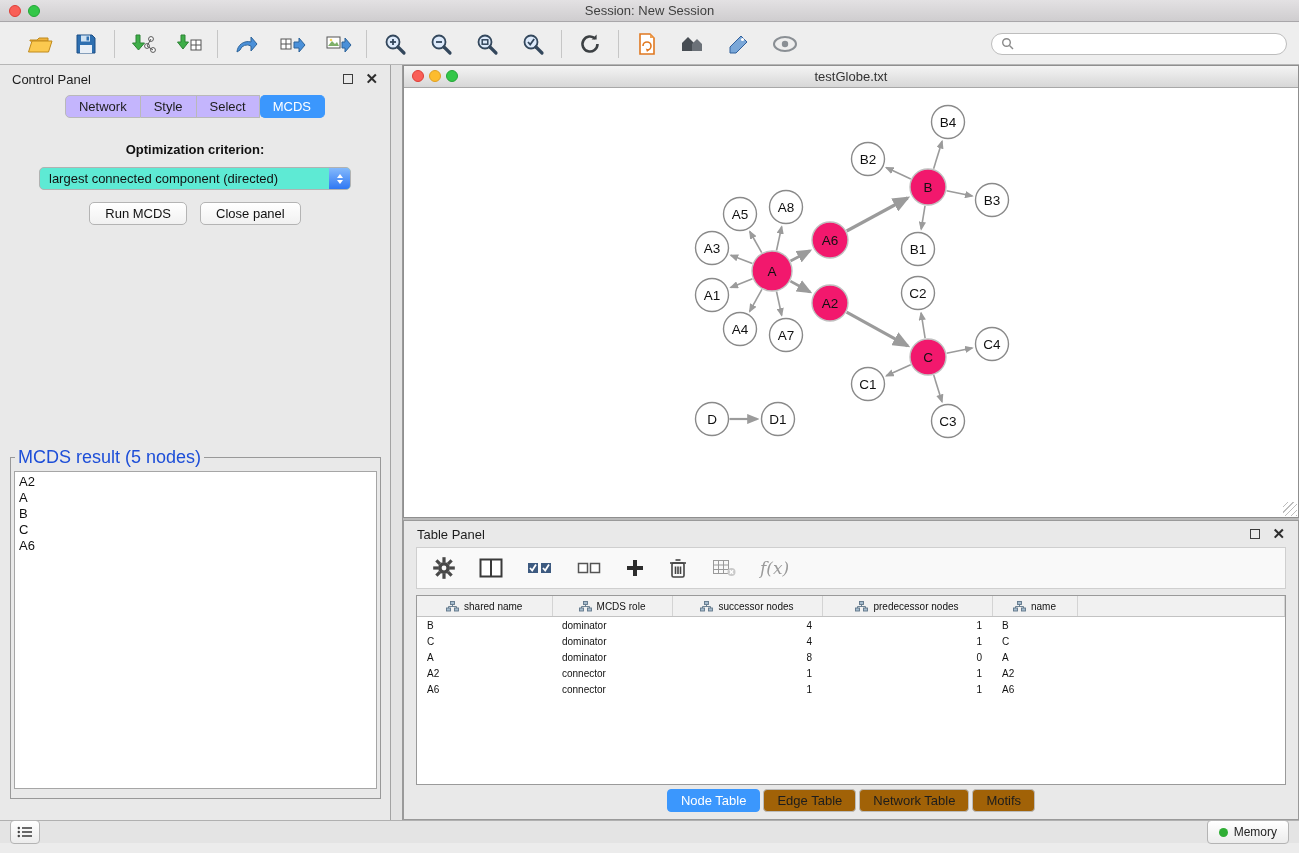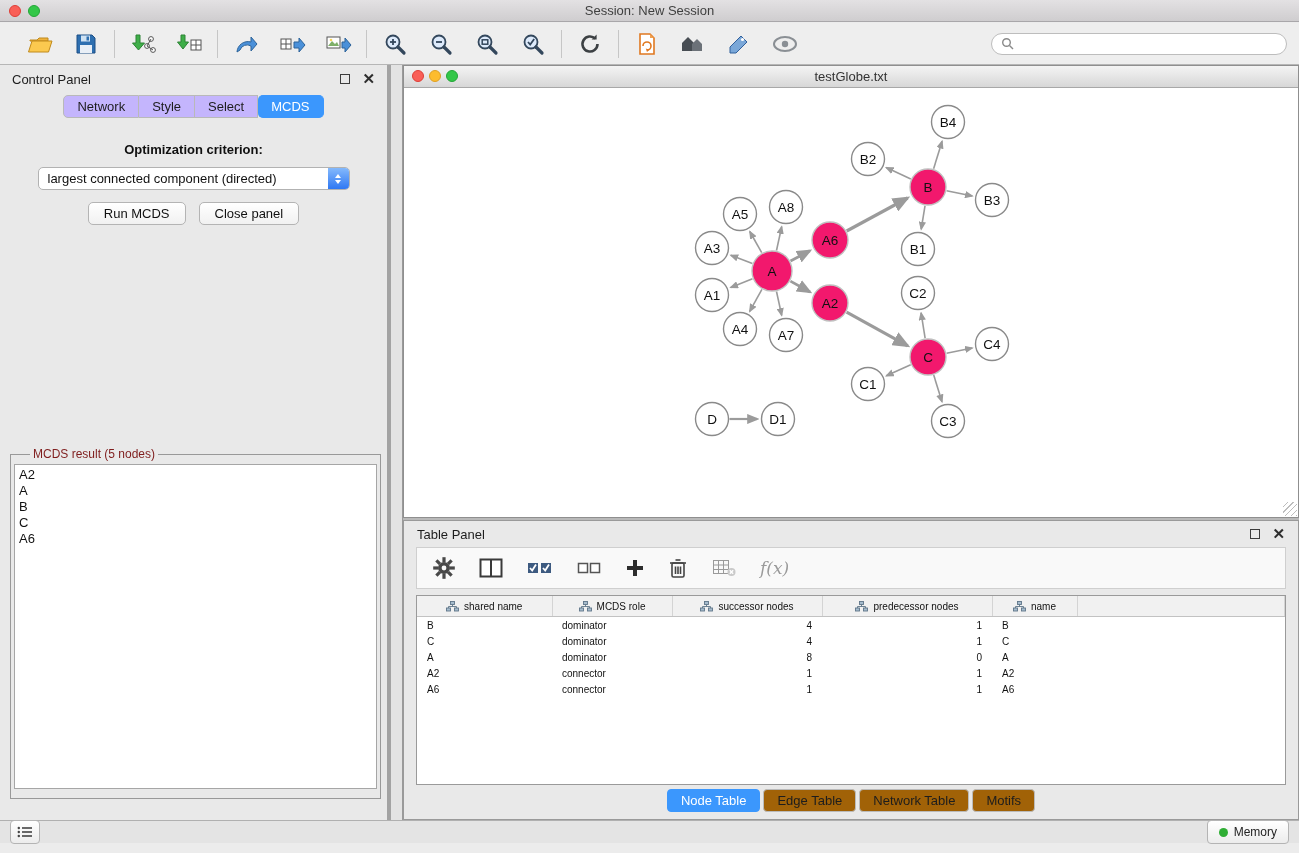--- a/index.html
+++ b/index.html
@@ -22,50 +22,50 @@
   .tool-group{display:flex;align-items:center;gap:14px;padding:0 12px;}
   .tool-sep{width:1px;height:28px;background:#c6c6c6;}
   .tool-btn{width:32px;height:32px;display:flex;align-items:center;justify-content:center;
     cursor:pointer;}
   .search-box{margin-left:auto;width:296px;height:22px;border:1px solid #bdbdbd;border-radius:12px;
     background:#fff;display:flex;align-items:center;padding:0 9px;gap:6px;box-sizing:border-box;}
   .search-box input{border:none;outline:none;flex:1;font-size:12px;background:transparent;
     font-family:"Liberation Sans",sans-serif;}
   
   .control-panel{position:absolute;left:0;top:65px;width:391px;height:755px;background:#e9e9e9;
-    border-right:4px solid #a3a3a3;box-sizing:border-box;}
+    border-right:1px solid #a3a3a3;box-sizing:border-box;}
   .splitter{position:absolute;left:391px;top:65px;width:12px;height:755px;background:#e3e3e3;
     border-right:1px solid #9a9a9a;box-sizing:border-box;}
   .panel-header{height:28px;display:flex;align-items:center;padding:0 12px;font-size:13px;color:#1d1d1d;}
   .hdr-icons{margin-left:auto;display:flex;gap:12px;align-items:center;}
   .box-icon{width:8px;height:8px;border:1.6px solid #3c3c3c;display:inline-block;cursor:pointer;}
   .x-icon{font-size:15px;font-weight:bold;color:#2e2e2e;line-height:12px;cursor:pointer;}
   .cp-tabs{display:flex;justify-content:center;margin-top:2px;}
   .seg{font-size:13px;padding:3px 13px;background:#c4b5fd;border:1px solid #b9b9b9;border-left:none;
     color:#1d1d1d;cursor:pointer;}
   .seg:first-child{border-left:1px solid #b9b9b9;border-radius:5px 0 0 5px;}
   .seg:last-child{border-radius:0 5px 5px 0;}
   .seg.selected{background:var(--accent,#3b97fd);border-color:var(--accent,#3b97fd);color:#fff;
     border-radius:5px;}
   .opt-label{margin-top:24px;text-align:center;font-size:13px;font-weight:bold;color:#101010;}
-  .dropdown{width:312px;height:23px;margin:10px auto 8px;background:#ffffff;border:1px solid #b2b2b2;
+  .dropdown{width:312px;height:23px;margin:10px auto 8px;background:#5eead4;border:1px solid #b2b2b2;
     border-radius:5px;display:flex;align-items:center;box-sizing:border-box;overflow:hidden;cursor:pointer;}
   .dropdown-text{flex:1;font-size:13px;padding:0 9px;white-space:nowrap;color:#111;}
   .dropdown-arrows{width:21px;height:100%;background:linear-gradient(#84b9fc,#2f78f3);
     display:flex;flex-direction:column;align-items:center;justify-content:center;gap:2px;}
   .tri-up{width:0;height:0;border-left:3.5px solid transparent;border-right:3.5px solid transparent;
     border-bottom:4.5px solid #fff;}
   .tri-dn{width:0;height:0;border-left:3.5px solid transparent;border-right:3.5px solid transparent;
     border-top:4.5px solid #fff;}
   .cp-buttons{margin-top:12px;display:flex;justify-content:center;gap:13px;}
   .btn{background:linear-gradient(#ffffff,#f1f1f1);border:1px solid #b4b4b4;border-radius:5px;
     font-size:13px;padding:3px 15px;color:#111;cursor:pointer;font-family:"Liberation Sans",sans-serif;}
   .mcds-fieldset{position:absolute;left:10px;top:382px;width:371px;height:352px;border:1px solid #999;
     margin:0;padding:3px;box-sizing:border-box;overflow:hidden;}
-  .mcds-fieldset legend{font-size:12px;padding:0 3px;margin-left:16px;color:#7f1d1d;}
+  .mcds-fieldset legend{font-size:18px;padding:0 3px;margin-left:1px;color:#1d4ed8;}
   .mcds-list{background:#fff;border:1px solid #a6a6a6;width:100%;height:calc(100% - 6px);
     box-sizing:border-box;overflow:auto;padding:2px 4px;}
   .mcds-item{font-size:13px;line-height:16px;color:#111;cursor:default;}
   
   .right-area{position:absolute;left:403px;top:65px;width:896px;height:755px;background:#b9b9b9;}
   .network-window{position:absolute;left:0;top:0;width:896px;height:453px;background:#fff;
     border:1px solid #8f8f8f;box-sizing:border-box;}
   .nw-titlebar{height:21px;background:linear-gradient(#f4f4f4,#d7d7d7);border-bottom:1px solid #a8a8a8;
     position:relative;display:flex;align-items:center;justify-content:center;}
   .nw-title{font-size:13px;color:#333;}

